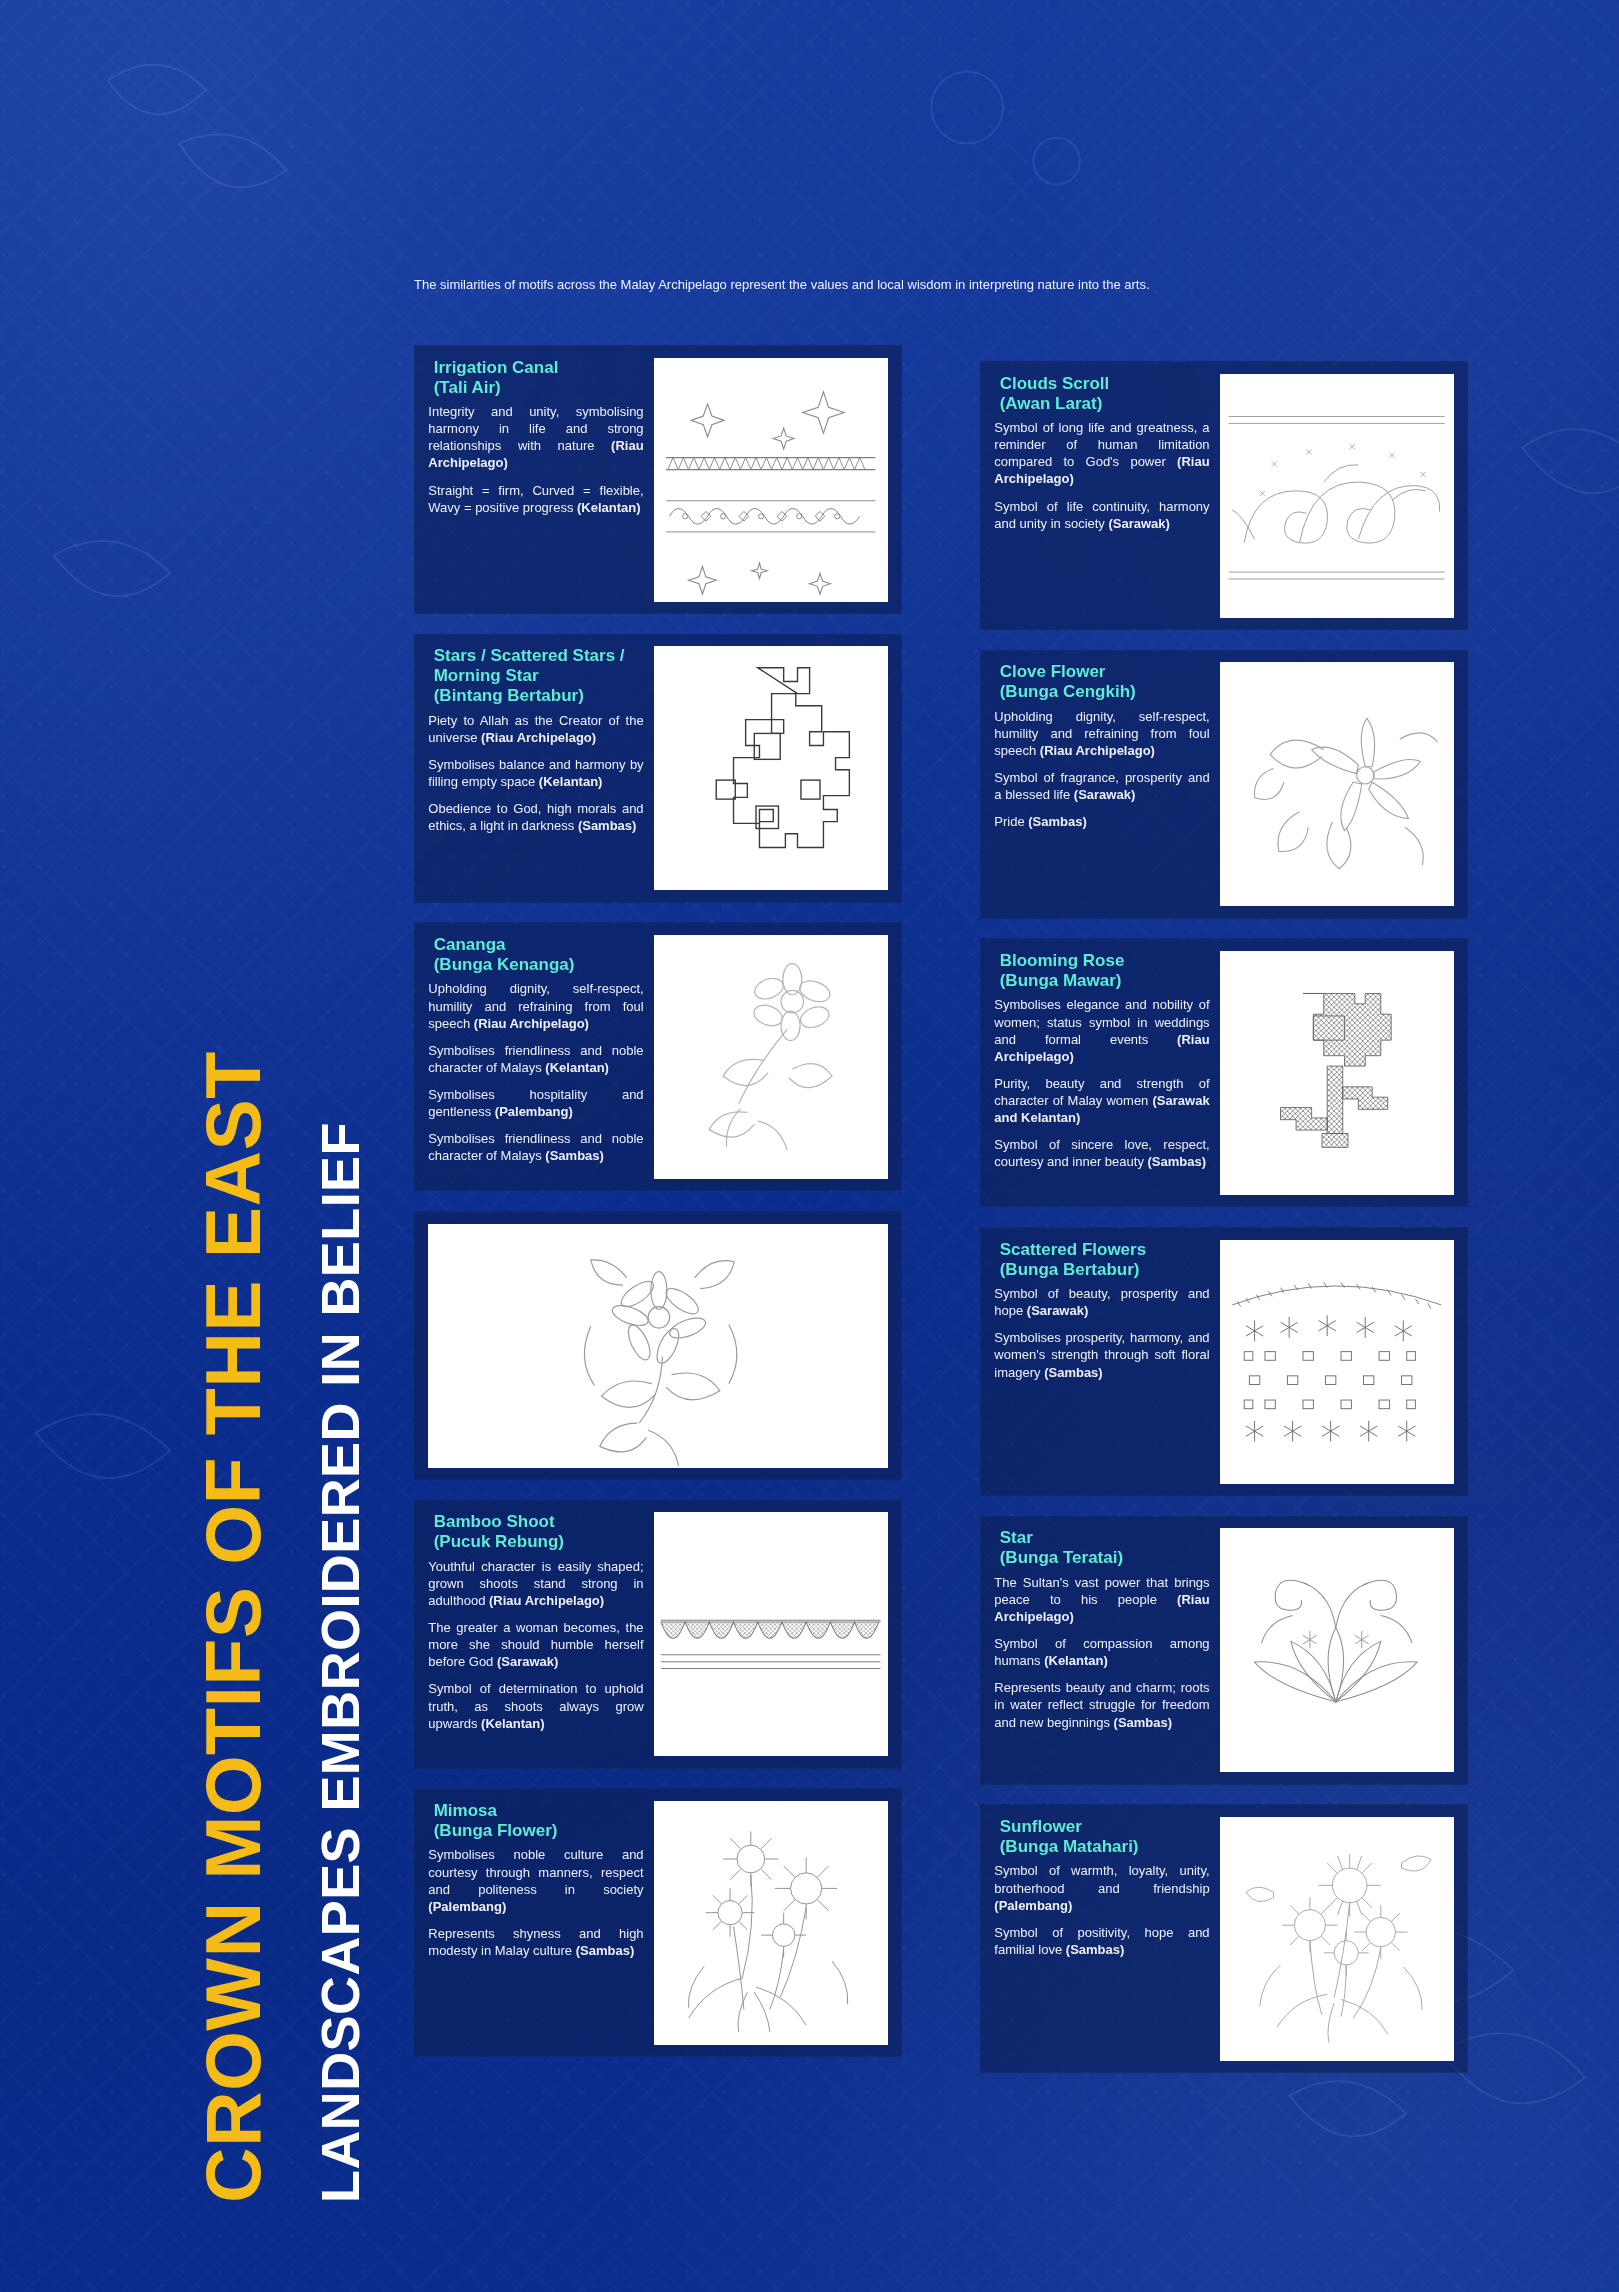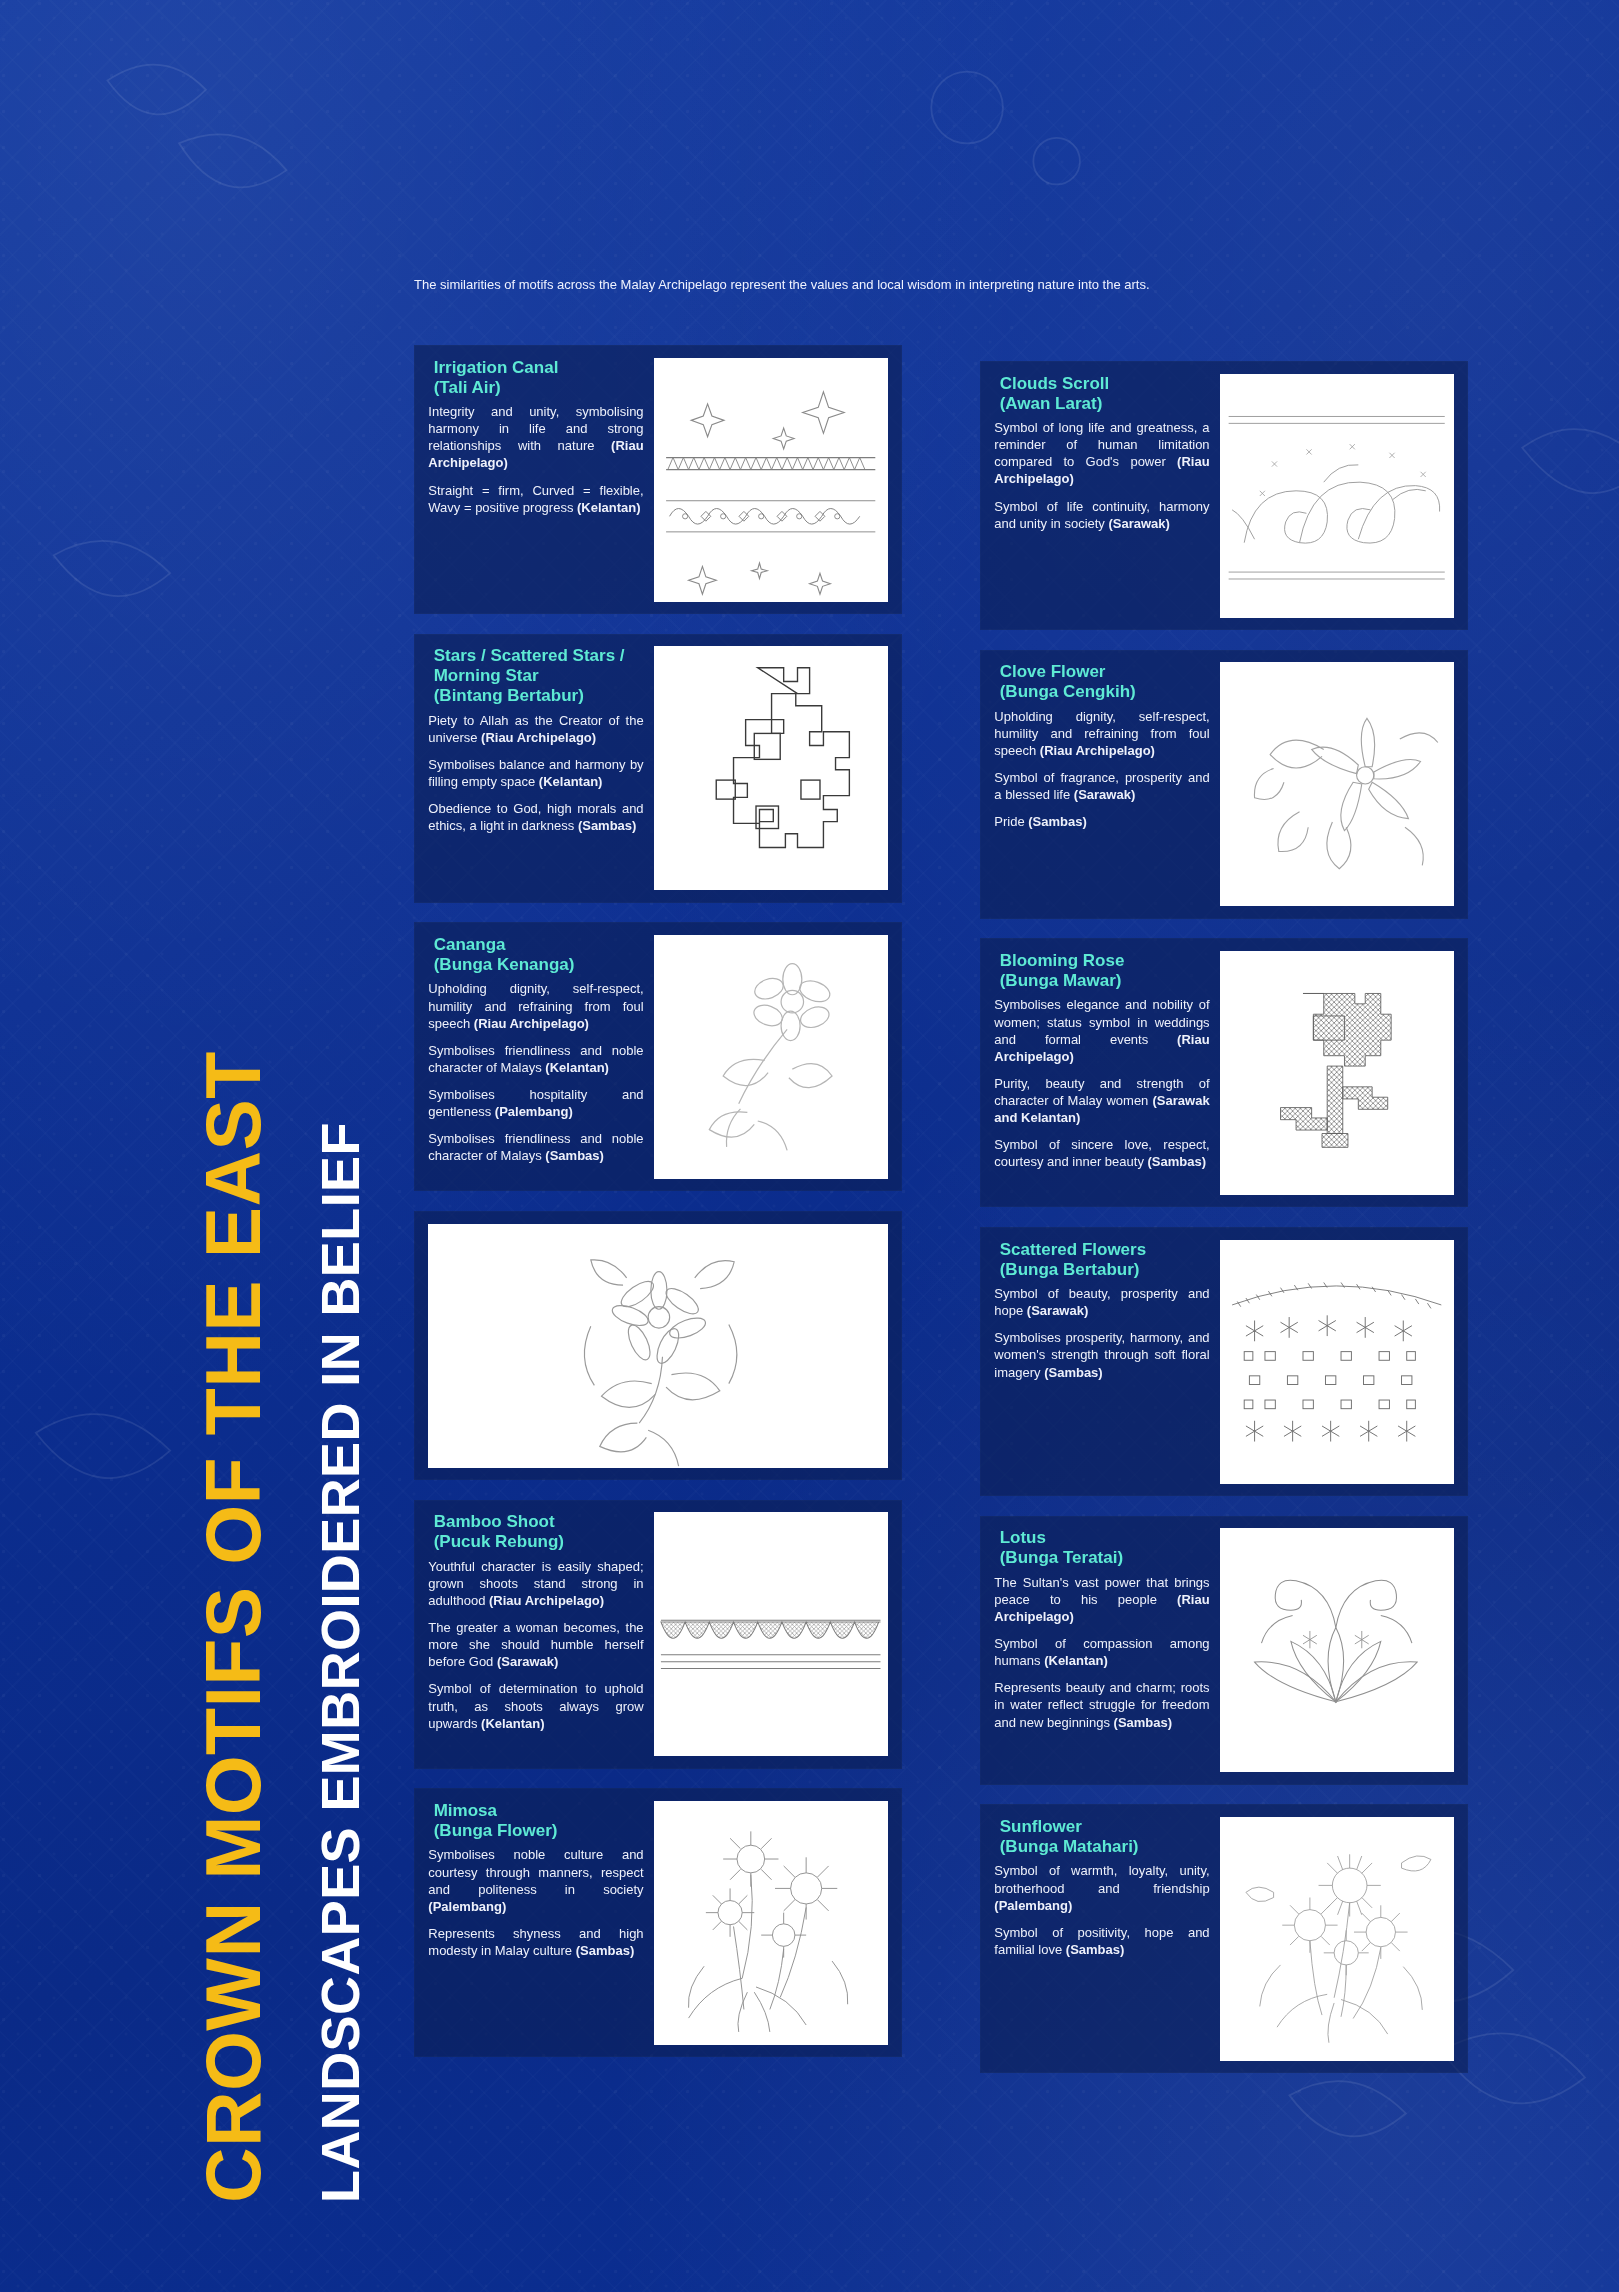--- a/index.html
+++ b/index.html
@@ -558,21 +558,21 @@
               </g>
             </g>
           </g>
         </svg>
       </div>
     </div>
 
     <div class="card h-lotus">
       <div class="card-text">
         <div class="card-title">
-          <span>Lotus</span>
+          <span>Star</span>
           <span class="t2">(Bunga Teratai)</span>
         </div>
         <div class="card-desc">The Sultan's vast power that brings peace to his people <b>(Riau Archipelago)</b></div>
         <div class="card-desc">Symbol of compassion among humans <b>(Kelantan)</b></div>
         <div class="card-desc">Represents beauty and charm; roots in water reflect struggle for freedom and new beginnings <b>(Sambas)</b></div>
       </div>
       <div class="card-art">
         <svg width="242" height="244" viewBox="0 0 270 272">
           <g stroke="#8f8f8f" fill="none" stroke-width="1.2">
             <path d="M134 196 q-18 -52 0 -86 q18 34 0 86 Z"></path>

